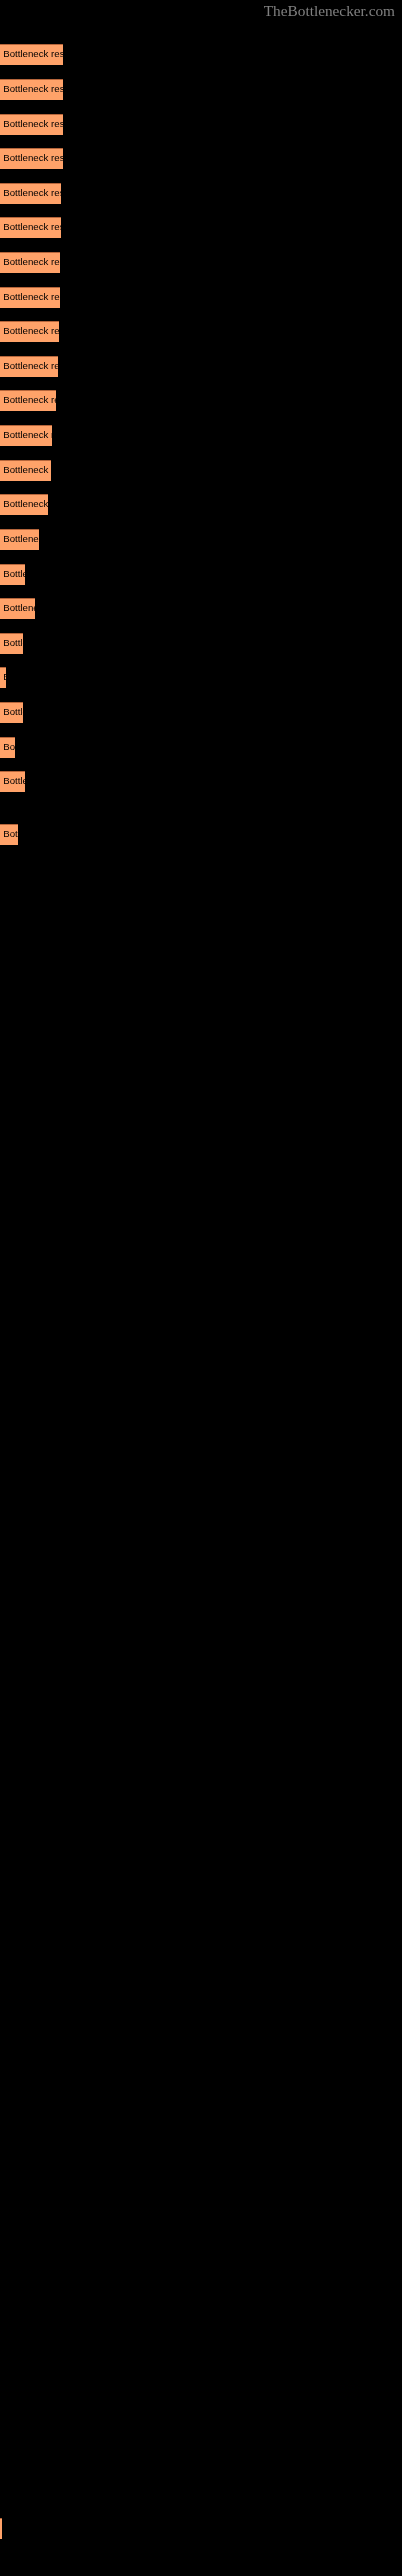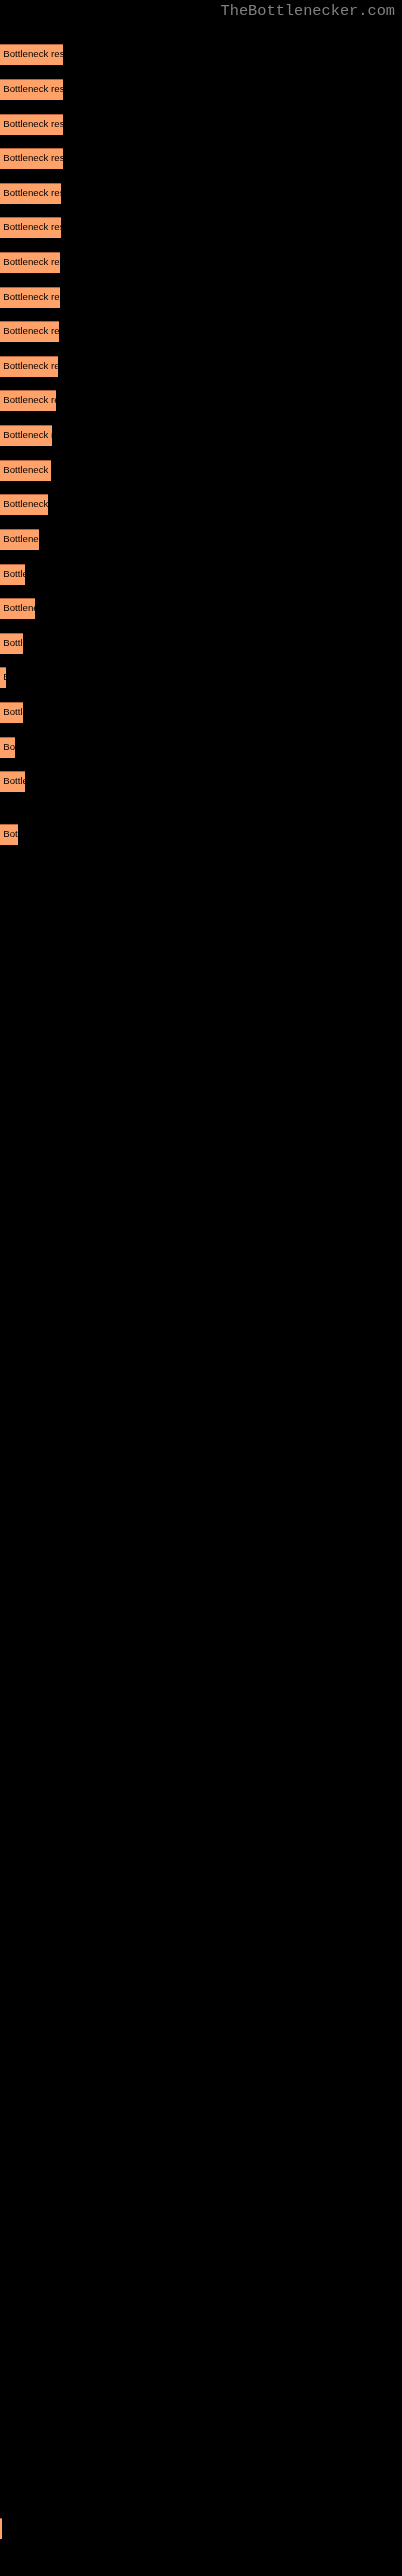--- a/index.html
+++ b/index.html
@@ -14,21 +14,21 @@
     overflow: hidden;
     font-family: "Liberation Sans", sans-serif;
   }
 
   .site-title {
     position: absolute;
     right: 8px;
     top: 1.6px;
     color: #808080;
     font-size: 15.3px;
-    font-family: Liberation Mono, monospace;
+    font-family: Liberation Serif, serif;
     letter-spacing: 0px;
     white-space: nowrap;
   }
 
   .chart-area {
     position: absolute;
     left: 0;
     top: 0;
     width: 403px;
     height: 2576px;

